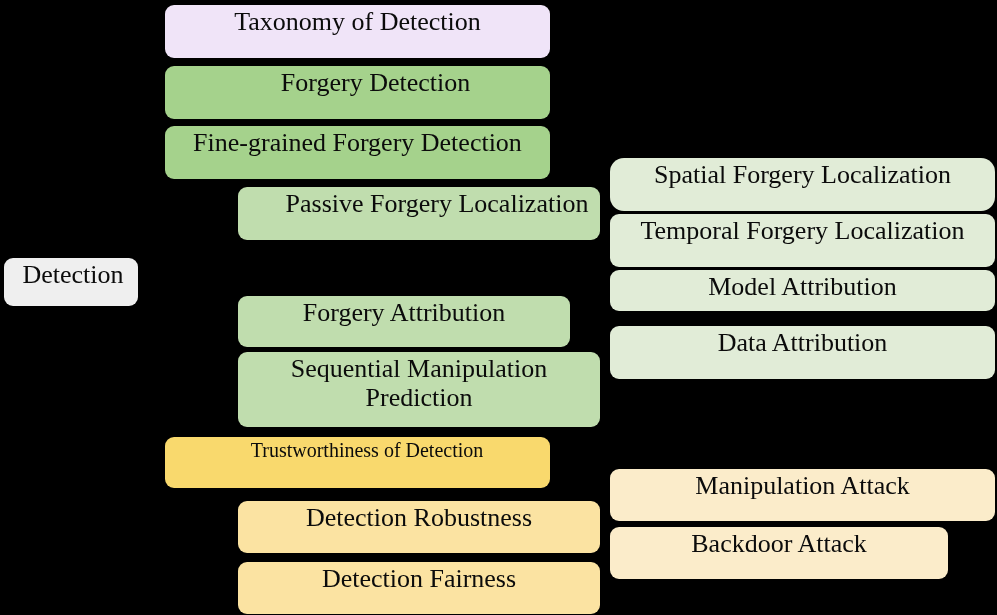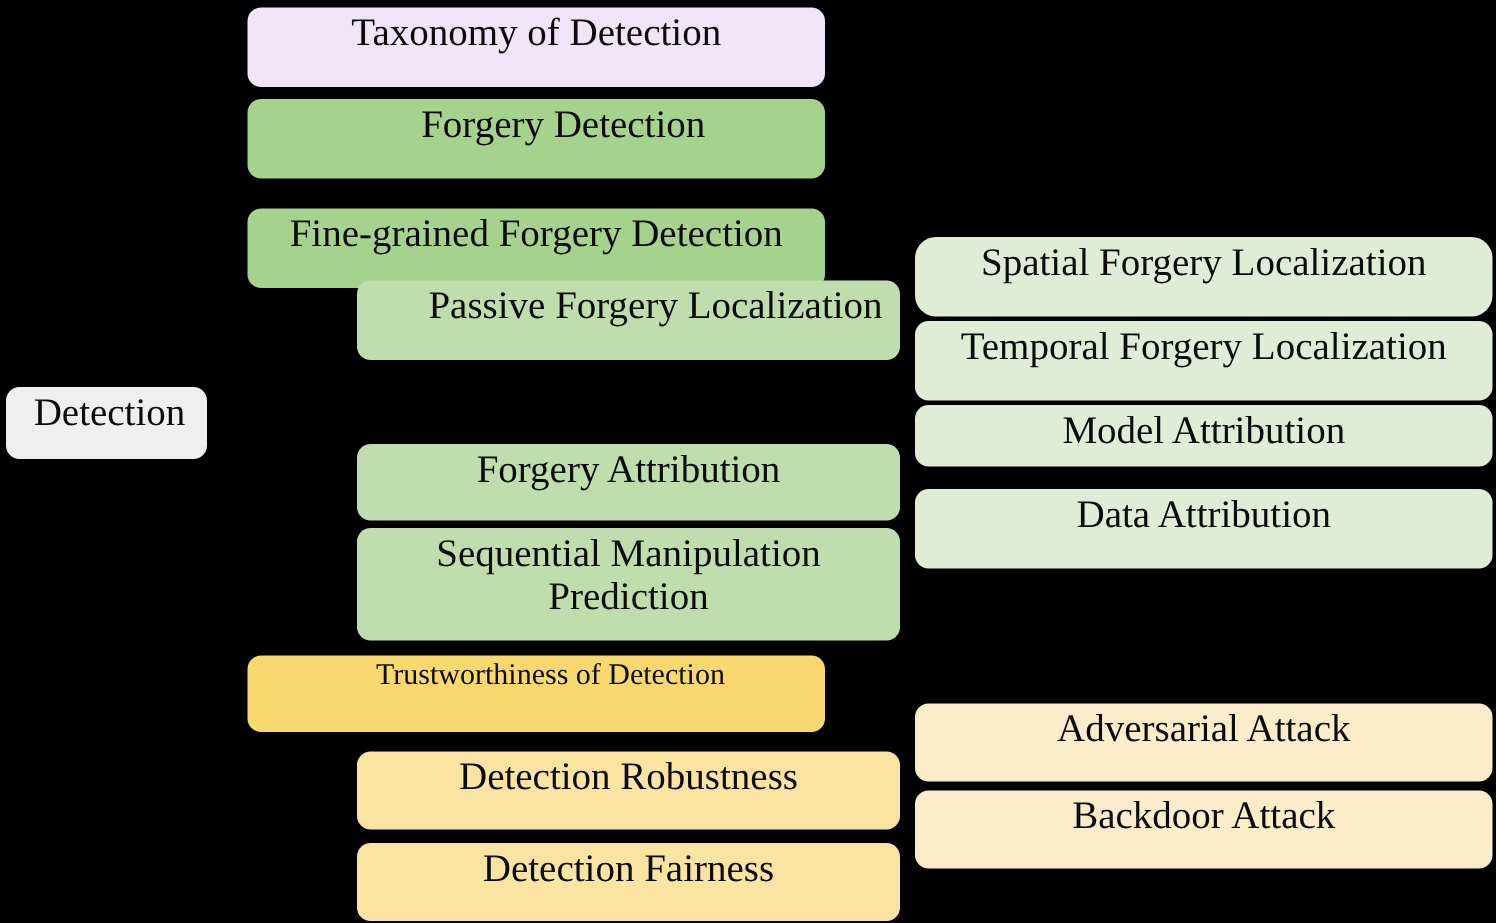--- a/index.html
+++ b/index.html
@@ -43,52 +43,52 @@
 <div id="canvas">
     <div class="node n-root" style="left: 4px; top: 258px; width: 134px; height: 48px; font-size: 26px;">
       <span>Detection</span>
     </div>
     <div class="node n-taxonomy" style="left: 165px; top: 5px; width: 385px; height: 53px; font-size: 26px;">
       <span>Taxonomy of Detection</span>
     </div>
     <div class="node n-green1" style="left: 165px; top: 66px; width: 385px; height: 53px; font-size: 26px; padding-left: 44px;">
       <span>Forgery Detection</span>
     </div>
-    <div class="node n-green1" style="left: 165px; top: 126px; width: 385px; height: 53px; font-size: 26px; margin-top: 13px;">
+    <div class="node n-green1" style="left: 165px; top: 126px; width: 385px; height: 53px; font-size: 26px;">
       <span>Fine-grained Forgery Detection</span>
     </div>
     <div class="node n-green2" style="left: 238px; top: 187px; width: 362px; height: 53px; font-size: 26px; padding-left: 44px;">
       <span>Passive Forgery Localization</span>
     </div>
     <div class="node n-green3" style="left: 610px; top: 158px; width: 385px; height: 53px; font-size: 26px; border-radius: 14px;">
       <span>Spatial Forgery Localization</span>
     </div>
     <div class="node n-green3" style="left: 610px; top: 214px; width: 385px; height: 53px; font-size: 26px;">
       <span>Temporal Forgery Localization</span>
     </div>
     <div class="node n-green3" style="left: 610px; top: 270px; width: 385px; height: 41px; font-size: 26px;">
       <span>Model Attribution</span>
     </div>
     <div class="node n-green3" style="left: 610px; top: 326px; width: 385px; height: 53px; font-size: 26px;">
       <span>Data Attribution</span>
     </div>
-    <div class="node n-green2" style="left: 238px; top: 296px; width: 362px; height: 51px; font-size: 26px;">
+    <div class="node n-green2" style="left: 238px; top: 296px; width: 332px; height: 51px; font-size: 26px;">
       <span>Forgery Attribution</span>
     </div>
     <div class="node n-green2" style="left: 238px; top: 352px; width: 362px; height: 75px; font-size: 26px;">
       <span>Sequential Manipulation Prediction</span>
     </div>
     <div class="node n-yellow1" style="left: 165px; top: 437px; width: 385px; height: 51px; font-size: 20px; padding-left: 27px;">
       <span>Trustworthiness of Detection</span>
     </div>
     <div class="node n-yellow2" style="left: 238px; top: 501px; width: 362px; height: 52px; font-size: 26px;">
       <span>Detection Robustness</span>
     </div>
     <div class="node n-yellow2" style="left: 238px; top: 562px; width: 362px; height: 52px; font-size: 26px;">
       <span>Detection Fairness</span>
     </div>
     <div class="node n-yellow3" style="left: 610px; top: 469px; width: 385px; height: 52px; font-size: 26px;">
-      <span>Adversarial Attack</span>
+      <span>Manipulation Attack</span>
     </div>
-    <div class="node n-yellow3" style="left: 610px; top: 527px; width: 385px; height: 52px; font-size: 26px;">
+    <div class="node n-yellow3" style="left: 610px; top: 527px; width: 338px; height: 52px; font-size: 26px;">
       <span>Backdoor Attack</span>
     </div>
   </div>
 
 </body></html>

